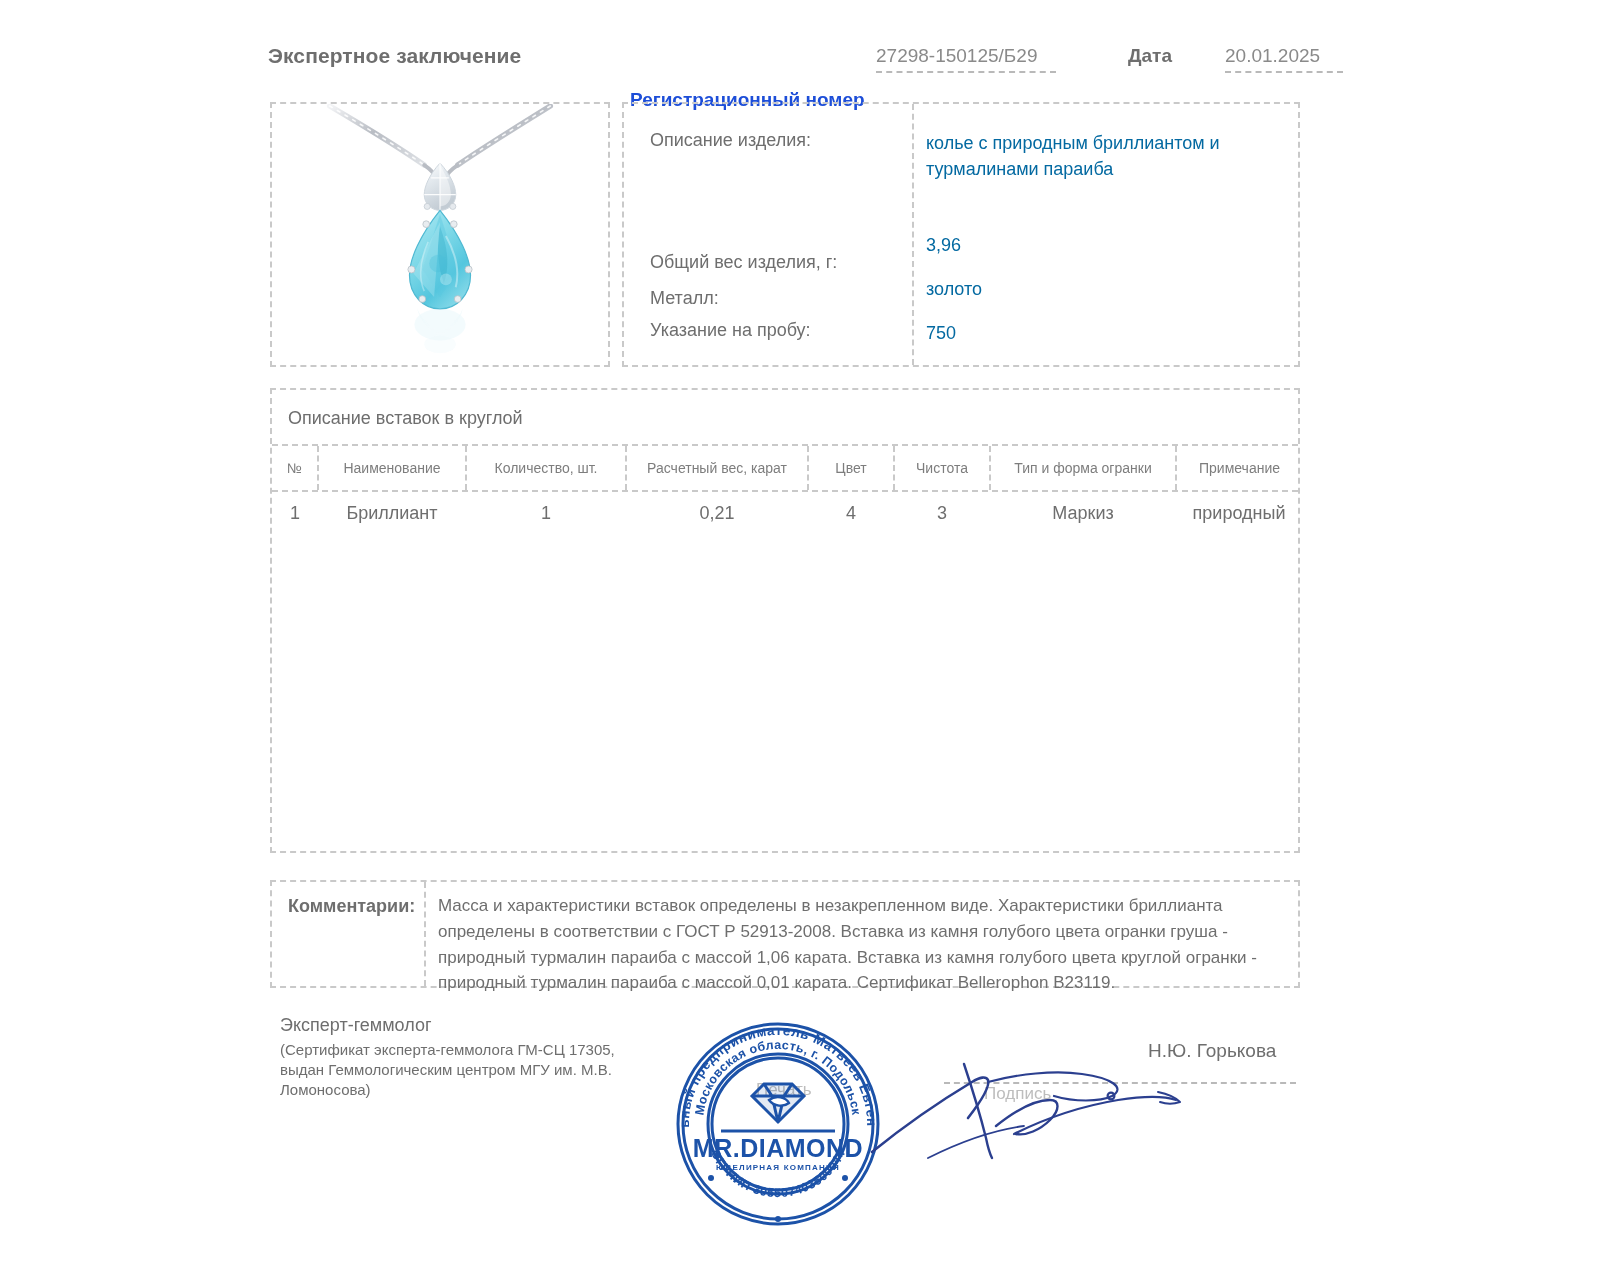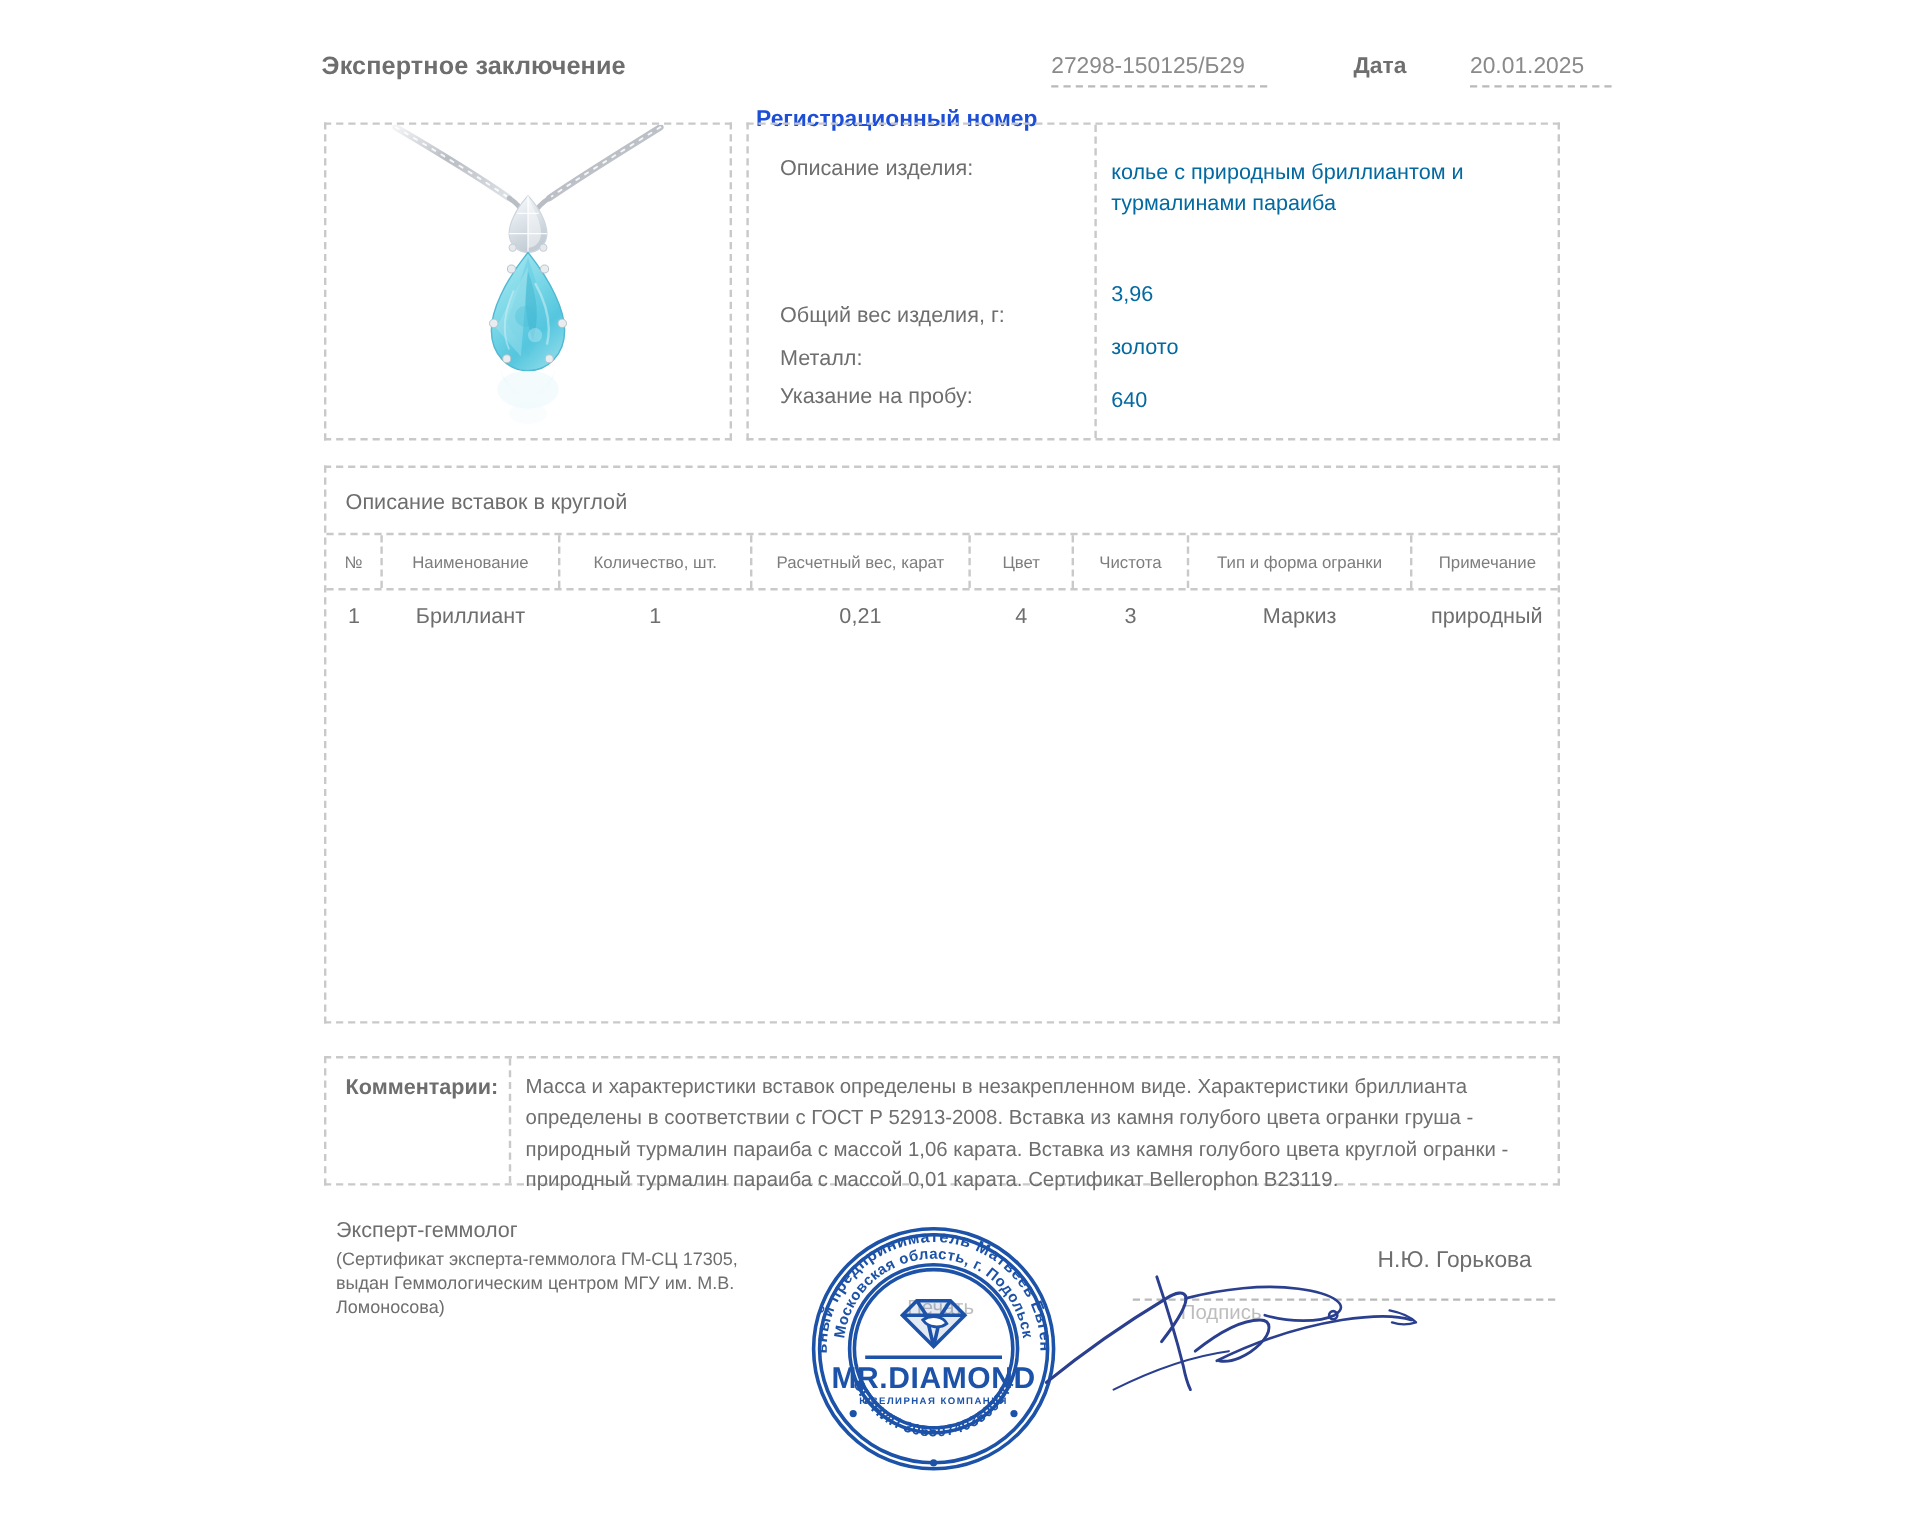--- a/index.html
+++ b/index.html
@@ -400,21 +400,21 @@
     <div class="spec-label" style="top:26px;">Описание изделия:</div>
     <div class="spec-value" style="top:26px;">колье с природным бриллиантом и турмалинами параиба</div>
 
     <div class="spec-label" style="top:128px;margin-top:20px;">Общий вес изделия, г:</div>
     <div class="spec-value" style="top:128px;">3,96</div>
 
     <div class="spec-label" style="top:184px;text-align:right;">Металл:</div>
     <div class="spec-value" style="top:172px;">золото</div>
 
     <div class="spec-label" style="top:216px;">Указание на пробу:</div>
-    <div class="spec-value" style="top:216px;">640</div>
+    <div class="spec-value" style="top:216px;">750</div>
   </div>
 
   <div class="inserts-box">
     <div class="inserts-caption">Описание вставок в круглой</div>
     <div class="thead-line"></div>
     <div class="thead-line2"></div>
 
     <table class="tbl">
       <colgroup>
         <col class="col-0">

